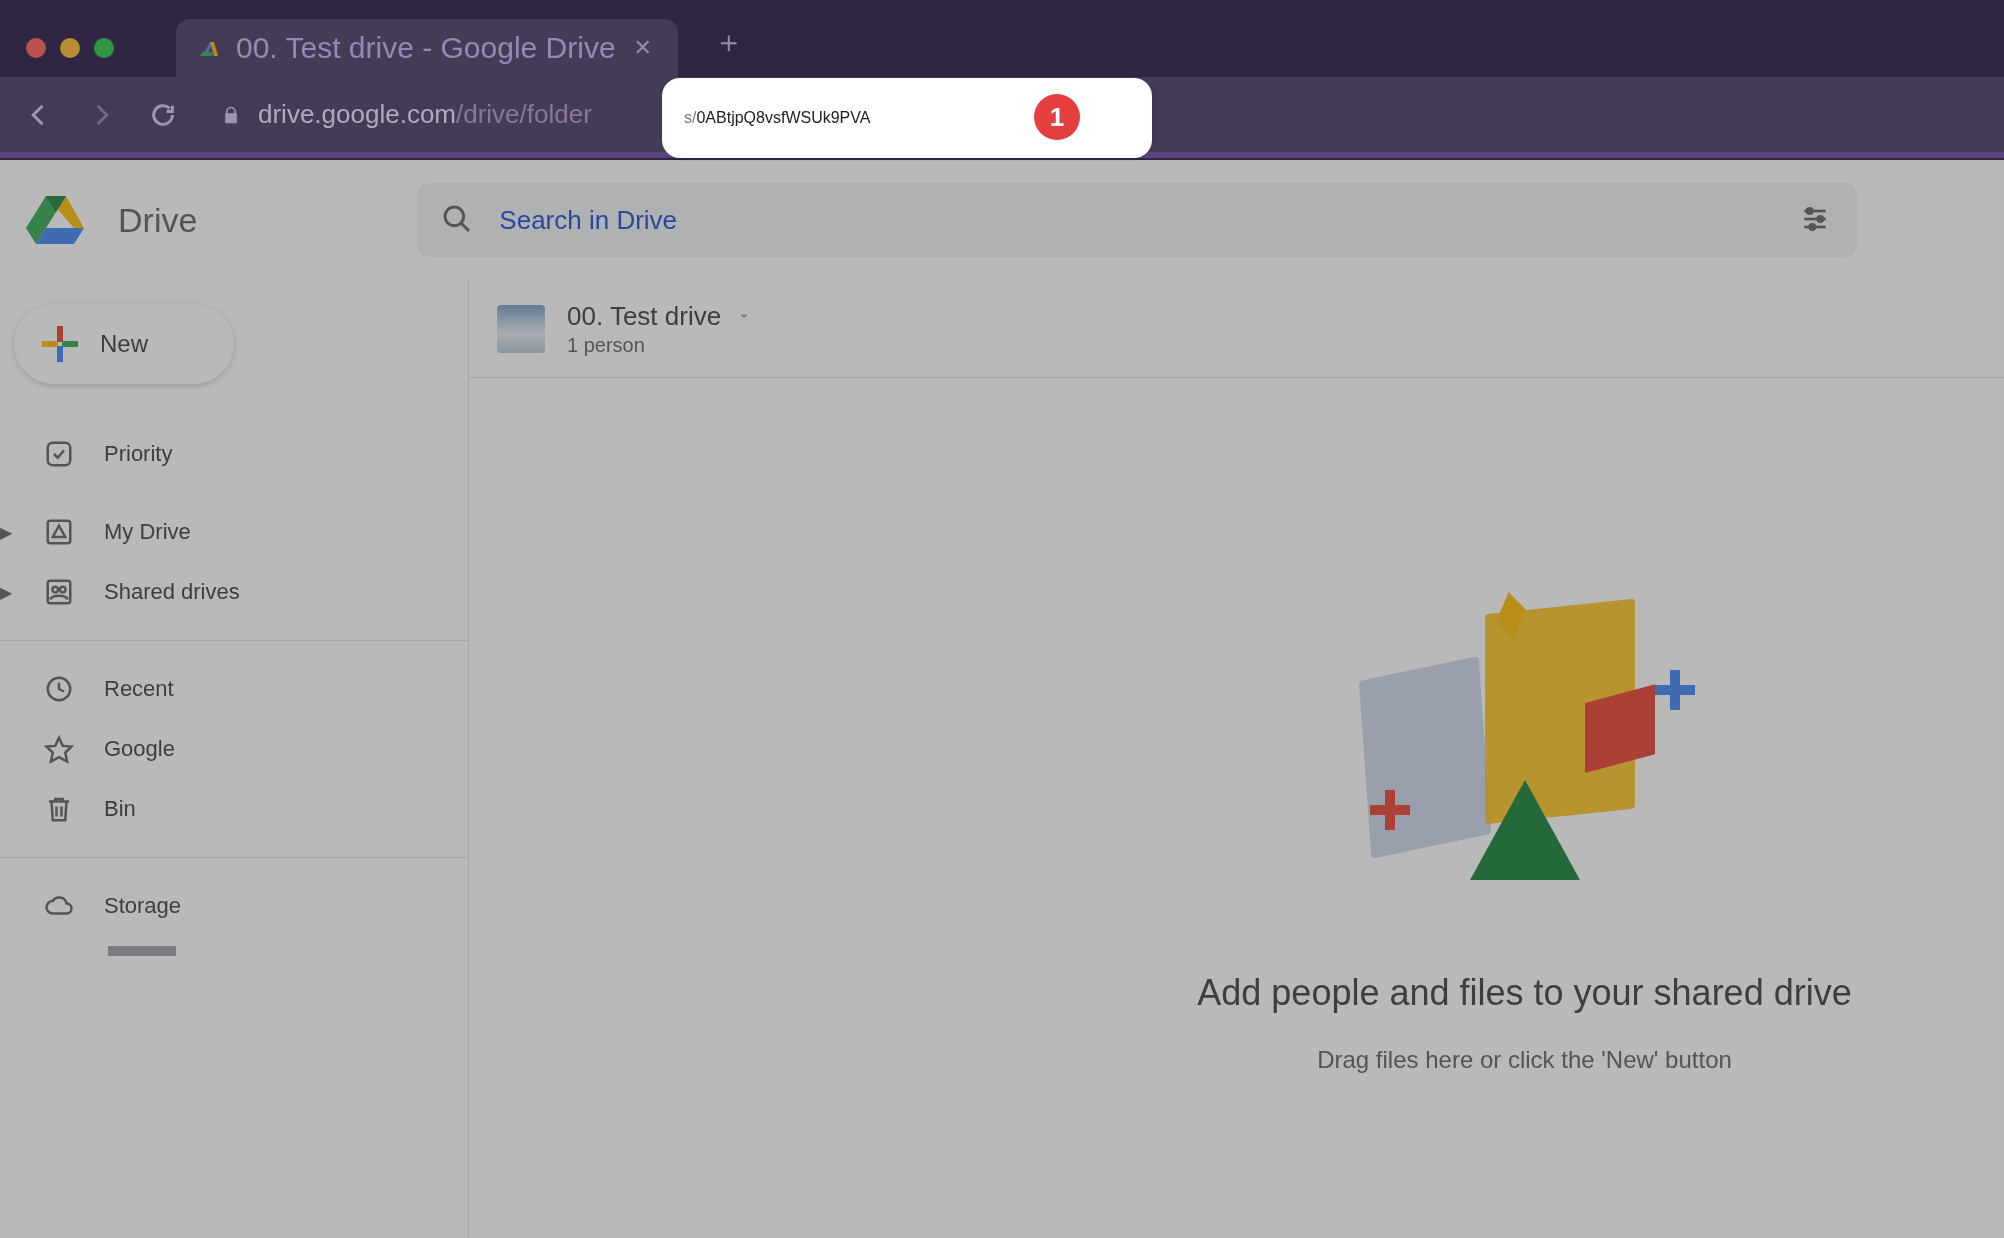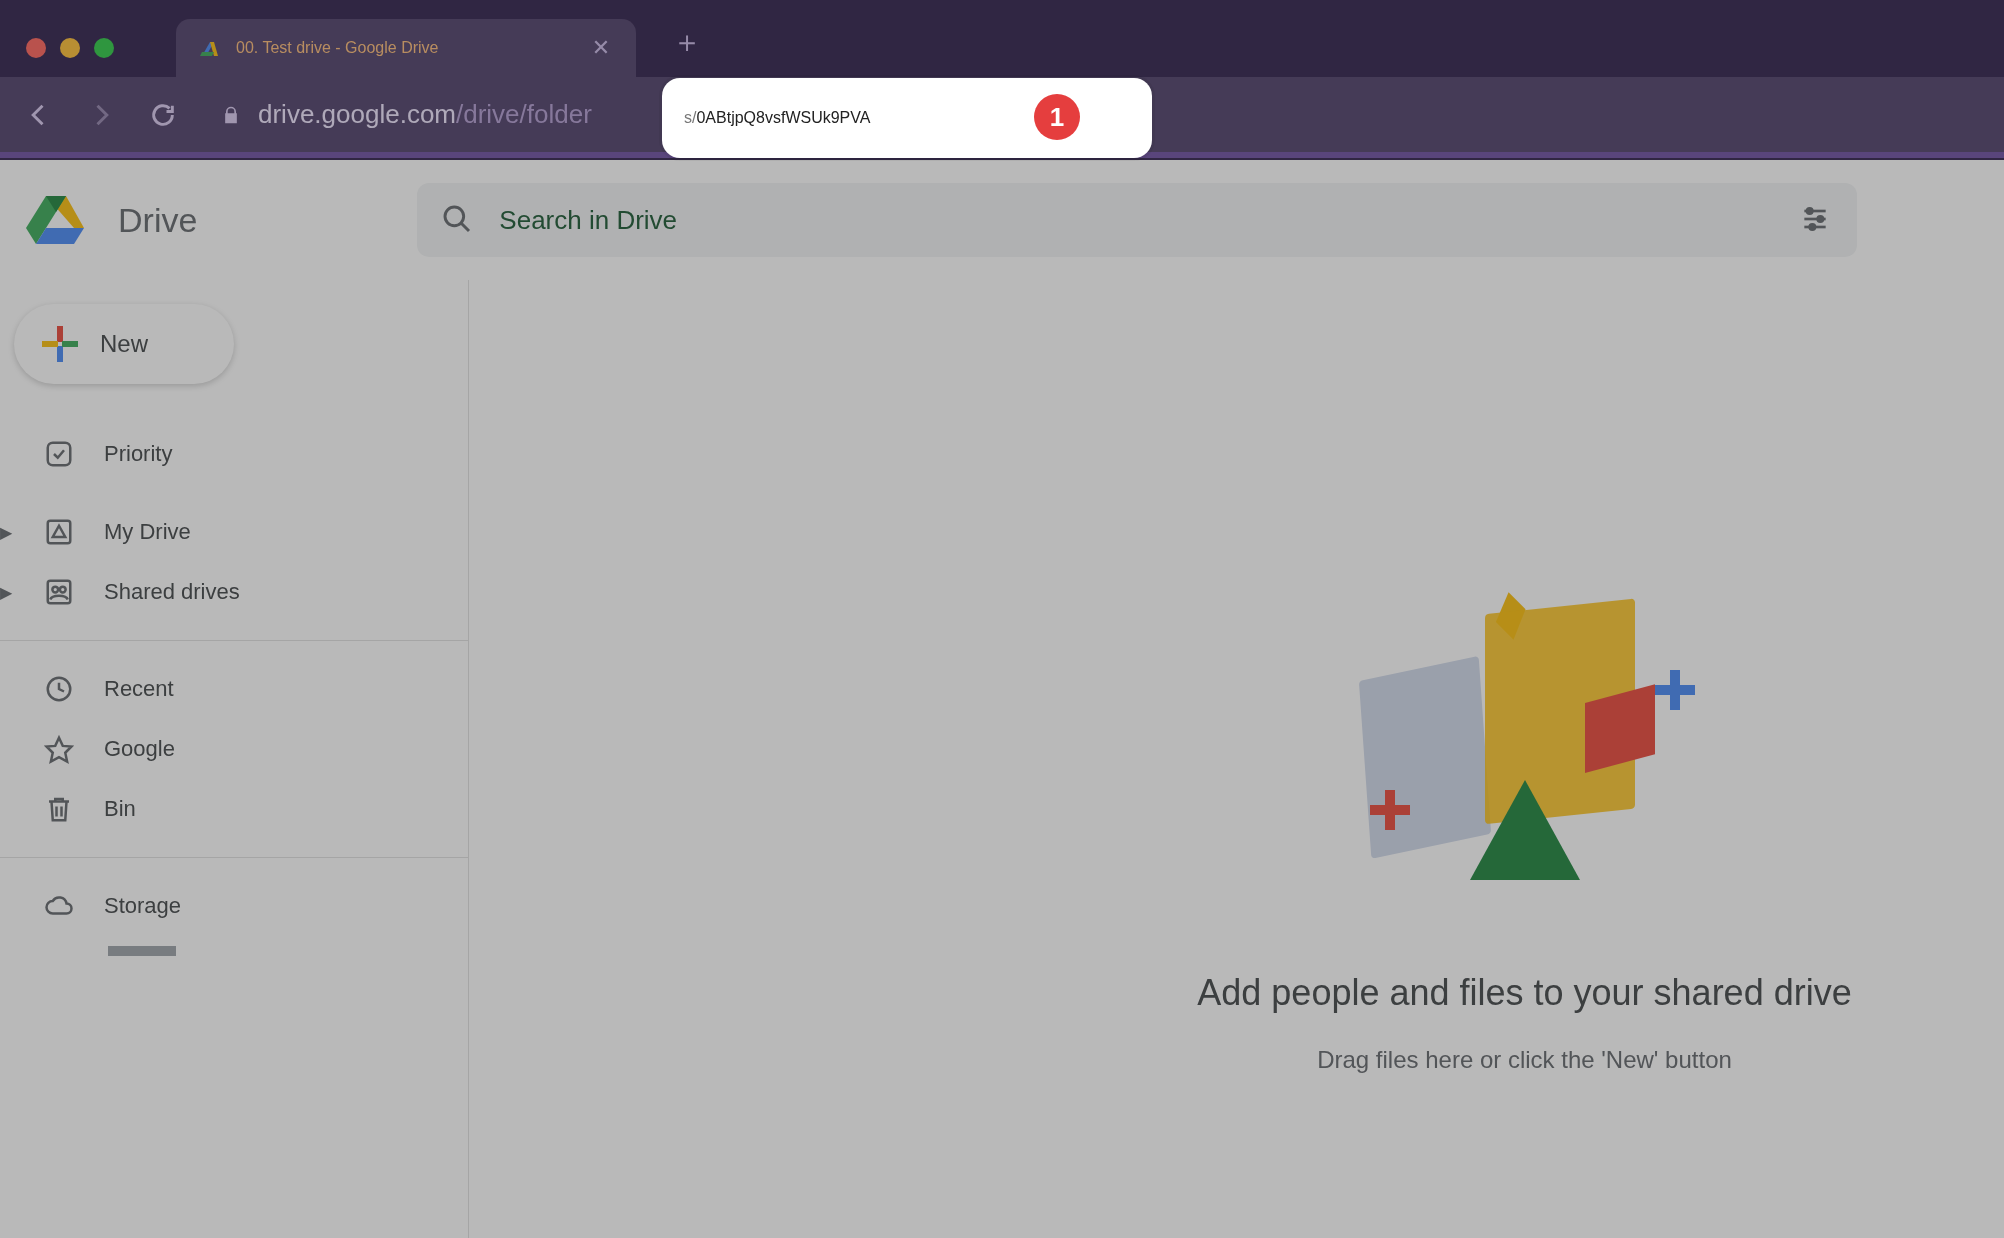--- a/index.html
+++ b/index.html
@@ -9,21 +9,21 @@
   .browser-chrome { background: #2a1a47; height: 160px; width: 100%; position: relative; }
   .window-controls { position: absolute; top: 38px; left: 26px; display: flex; gap: 14px; }
   .wc { width: 20px; height: 20px; border-radius: 50%; }
   .wc.red { background: #ff5f57; }
   .wc.yellow { background: #febc2e; }
   .wc.green { background: #28c840; }
 
   .tab-strip { position: absolute; top: 12px; left: 176px; height: 65px; display: flex; align-items: flex-end; }
   .tab { background: #4a3a66; height: 58px; border-radius: 14px 14px 0 0; display: flex; align-items: center; padding: 0 22px; gap: 14px; min-width: 460px; }
   .tab-favicon { width: 24px; height: 24px; display:flex; align-items:center; justify-content:center;}
-  .tab-title { color: #fdba74; font-size: 16px; flex: 1; white-space: nowrap; overflow: hidden; text-overflow: ellipsis; }
+  .tab-title { color: #c4b5fd; font-size: 30px; flex: 1; white-space: nowrap; overflow: hidden; text-overflow: ellipsis; }
   .tab-close { color: #c9b8e6; font-size: 22px; width: 26px; text-align:center; }
   .new-tab { color: #c9b8e6; font-size: 30px; margin-left: 36px; margin-bottom: 14px; }
 
   .nav-row { position: absolute; top: 77px; left: 0; right: 0; height: 75px; background: #4a3a66; display: flex; align-items: center; padding: 0 22px; gap: 28px; }
   .nav-btn { color: #c9b8e6; width: 34px; height: 34px; display:flex; align-items:center; justify-content:center; }
   .nav-btn.dim { opacity: .5; }
   .url-bar-wrap { flex: 1; display: flex; align-items: center; }
   .url-bar { color: #d8c8f0; font-size: 26px; display:flex; align-items:center; gap: 16px; position: relative; padding-left: 12px; }
   .url-lock { width: 22px; height: 22px; display:inline-flex; align-items:center; justify-content:center; }
   .url-domain { color: #efe6ff; }
@@ -50,21 +50,21 @@
   .header {
     height: 120px; display: flex; align-items: center; padding: 0 24px; gap: 20px;
   }
   .logo { width: 64px; height: 64px; margin-right: 10px; }
   .product-name { font-size: 34px; color: #5f6368; }
   .search-box {
     flex: 1; height: 74px; background: #f1f3f4; border-radius: 12px; margin-left: 200px;
     display: flex; align-items: center; padding: 0 24px; gap: 24px; max-width: 1440px;
   }
   .search-icon { color: #5f6368; width: 34px; height: 34px; display:flex; }
-  .search-placeholder { color: #14532d; font-size: 26px; flex: 1; }
+  .search-placeholder { color: #1d4ed8; font-size: 26px; flex: 1; }
   .filters-icon { color: #5f6368; width: 34px; height: 34px; display:flex; }
 
   .body { position: absolute; top: 120px; left: 0; right: 0; bottom: 0; display: flex; }
 
   
   .sidebar { width: 468px; border-right: none; padding-top: 24px; }
   .new-button {
     margin-left: 14px; width: 220px; height: 80px; border-radius: 40px;
     box-shadow: 0 2px 6px rgba(0,0,0,0.2); display: flex; align-items: center;
     padding: 0 26px; gap: 20px; background: #fff;
@@ -304,20 +304,34 @@
                 <path d="M7 18 a5 5 0 0 1 0 -10 a6 6 0 0 1 11 2 a4 4 0 0 1 0 8 Z"></path>
               </svg>
           </span>
           <span class="lbl">Storage</span>
         </div>
         <div class="storage-bar"></div>
       </div>
     </div>
 
     <div class="content">
+      <div class="breadcrumb-row">
+        <div class="folder-thumb"></div>
+        <div class="crumb-text">
+          <div class="crumb-title">
+            <span>00. Test drive</span>
+            <span class="crumb-caret">
+              <svg width="18" height="18" viewBox="0 0 24 24" fill="#9aa0a6">
+                  <path d="M7 10 l5 5 l5 -5 Z"></path>
+                </svg>
+            </span>
+          </div>
+          <div class="crumb-sub">1 person</div>
+        </div>
+      </div>
 
       <div class="empty-state">
         <div class="empty-illus">
           <svg viewBox="0 0 380 380" width="380" height="380">
             <polygon points="170,70 195,70 182,40 158,40" fill="#FBBC04" transform="rotate(45 175 55)"></polygon>
             <rect x="30" y="120" width="120" height="180" rx="4" fill="#cfd8ea" transform="skewY(-8) rotate(-4 90 210)"></rect>
             <rect x="150" y="70" width="150" height="210" rx="4" fill="#FBBC04" opacity="0.85" transform="skewY(-6)"></rect>
             <rect x="250" y="210" width="70" height="70" fill="#EA4335" transform="skewY(-15)"></rect>
             <polygon points="175,360 230,260 285,360" fill="#188038" transform="translate(-40,-40)"></polygon>
             <g stroke="#EA4335" stroke-width="10">

